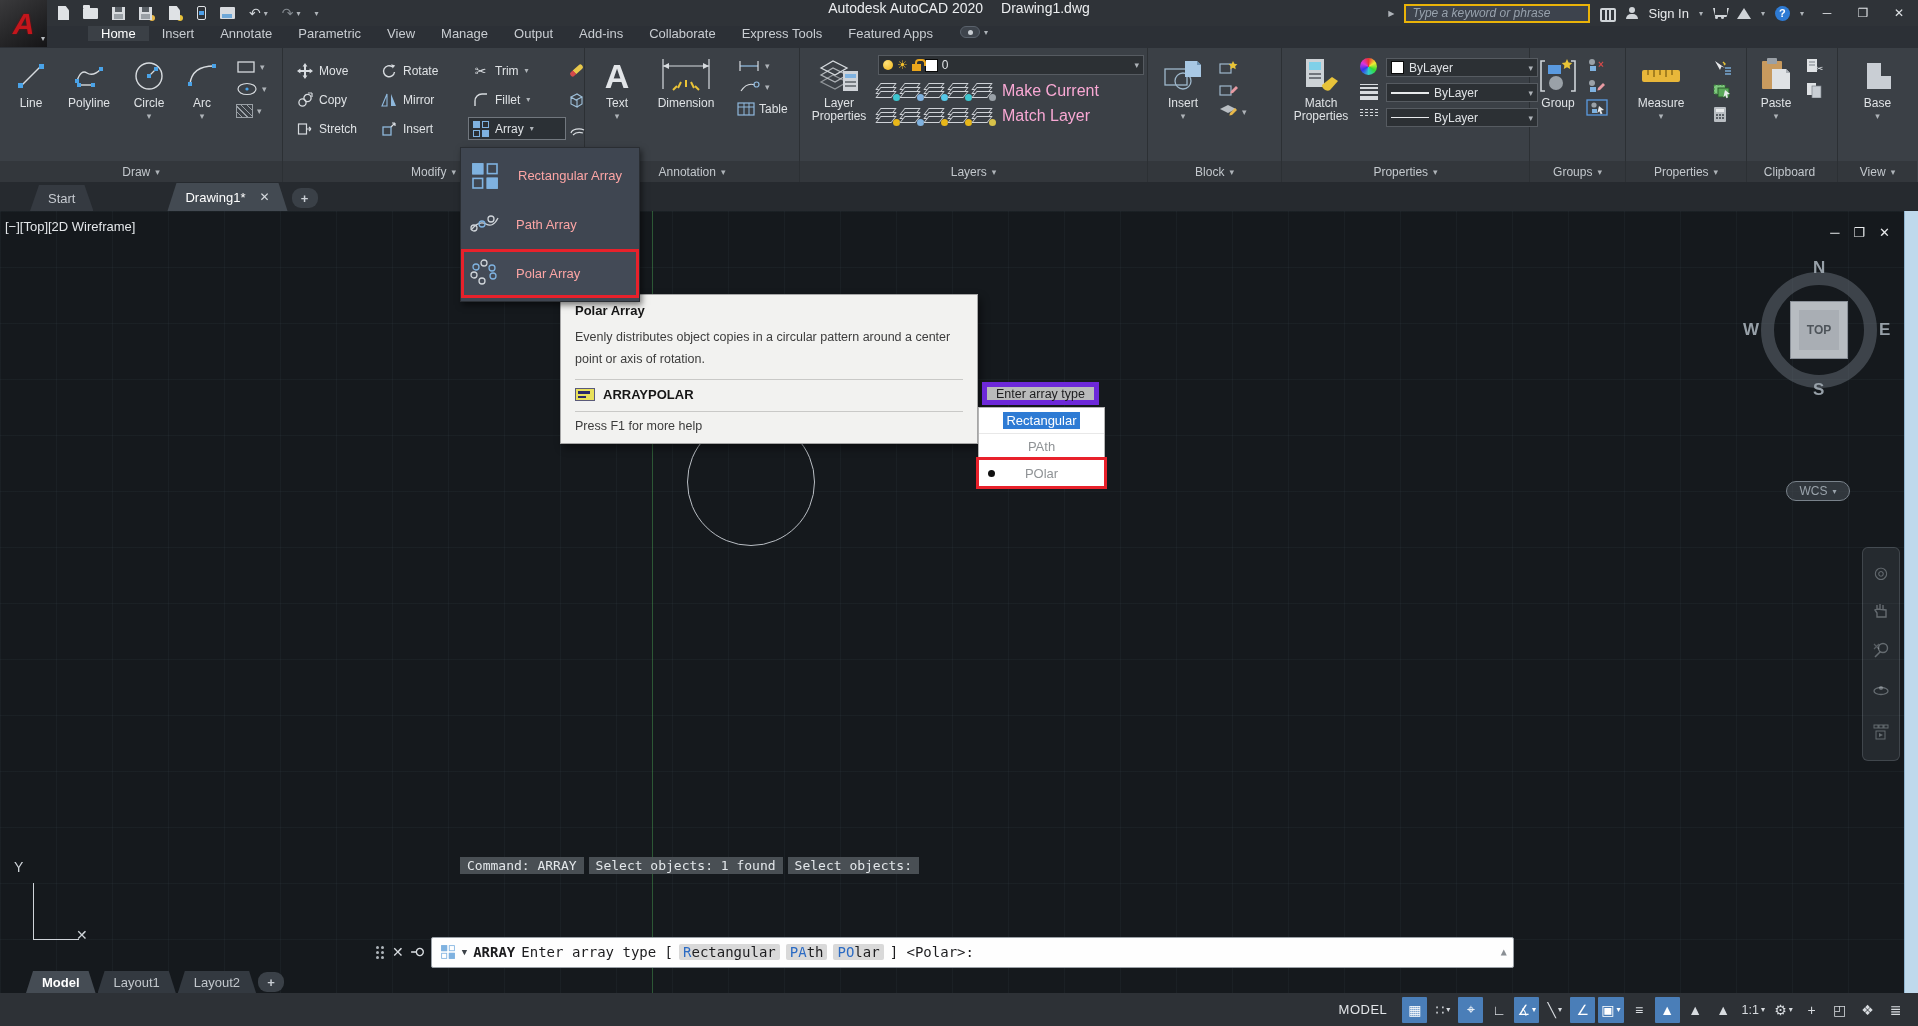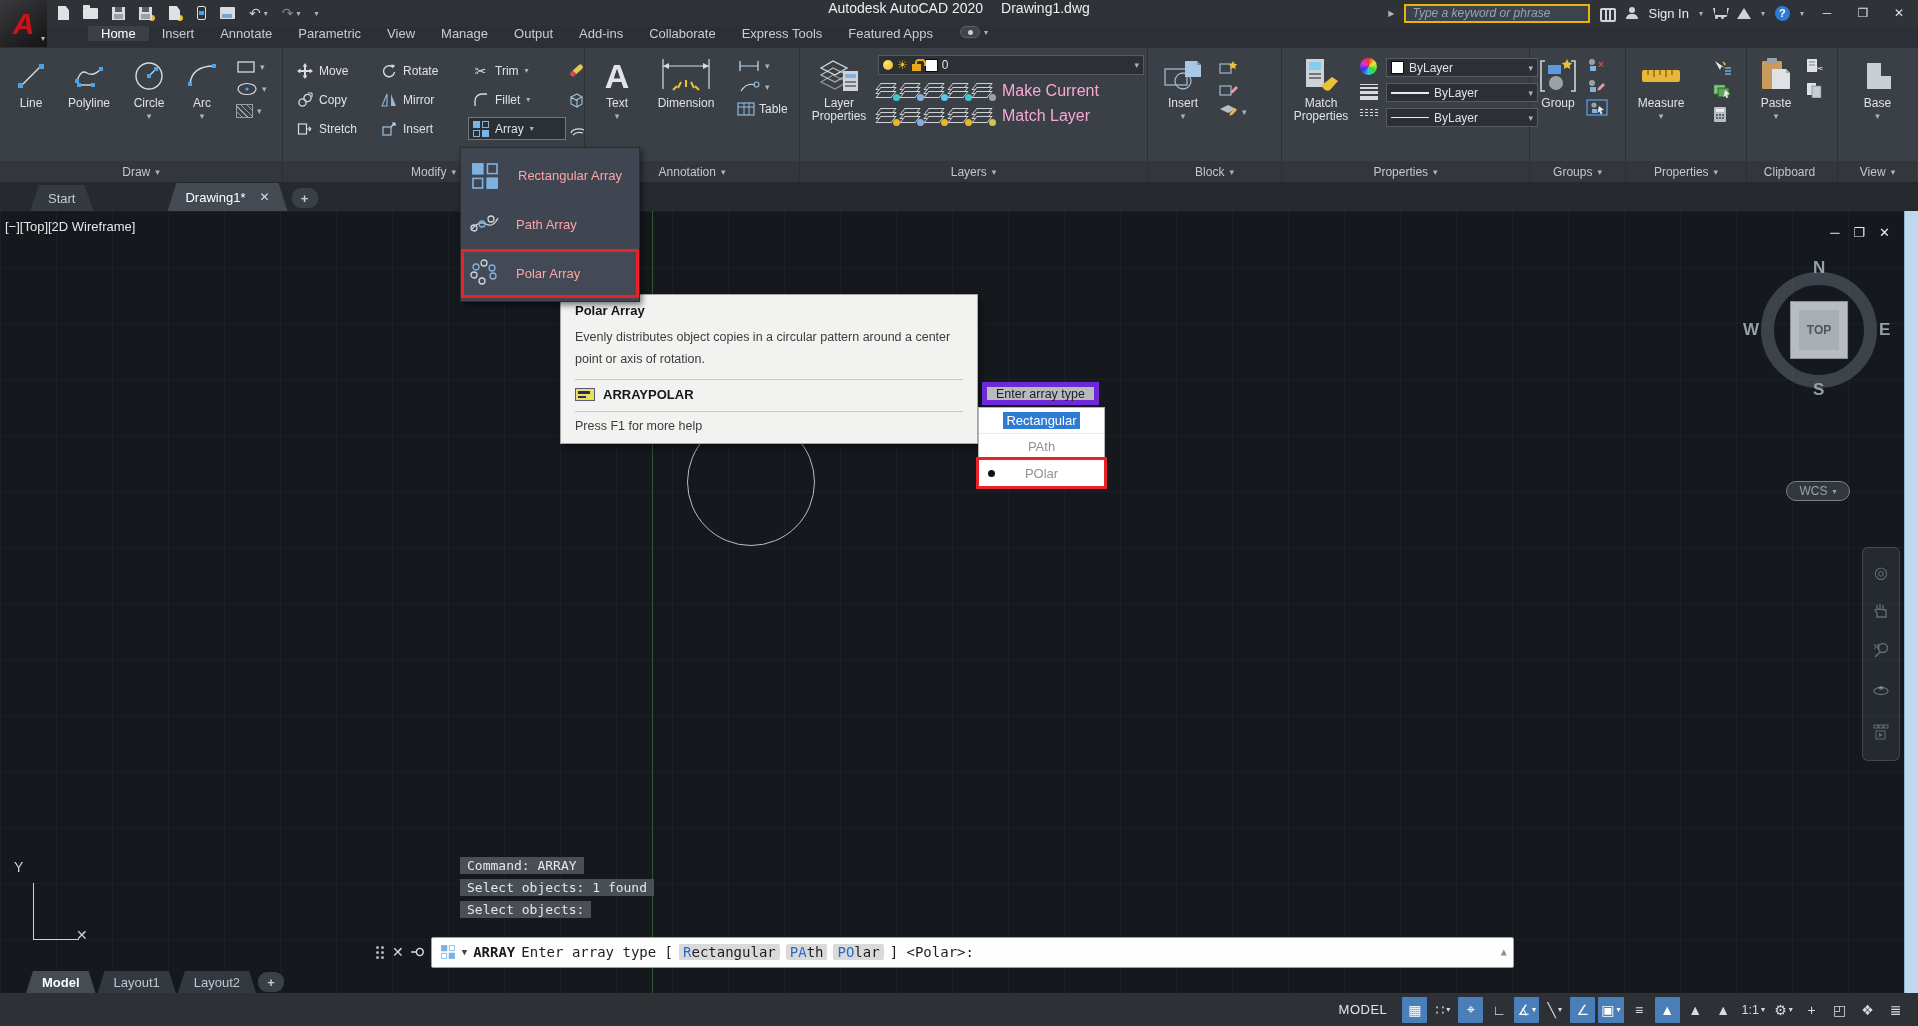--- a/index.html
+++ b/index.html
@@ -136,21 +136,21 @@
 .ucs .ylab{position:absolute;left:0;top:0;font-size:14px}
 .ucs .vl{position:absolute;left:19px;top:24px;width:1px;height:56px;background:#cfd4d9}
 .ucs .hl{position:absolute;left:19px;top:80px;width:46px;height:1px;background:#cfd4d9}
 .ucs .xmark{position:absolute;left:62px;top:68px;font-size:14px}
 .ucs .xmark::after{content:"✕"}
 
 .layouttabs{position:absolute;left:26px;bottom:0;height:22px;display:flex;align-items:flex-end;gap:2px}
 .ltab{height:22px;display:flex;align-items:center;padding:0 16px;font-size:13px;color:#c2c7cc;background:#333940;clip-path:polygon(0 100%,7px 0,calc(100% - 7px) 0,100% 100%)}
 .ltab.active{background:#454c54;color:#fff;font-weight:bold}
 
-.cmdhist{position:absolute;left:460px;top:646px;display:flex;flex-direction:column;gap:5px;align-items:flex-start}
+.cmdhist{position:absolute;left:460px;top:646px;display:flex;gap:5px;align-items:flex-start}
 .hline{background:rgba(78,84,89,.92);color:#e3e7ea;font-family:"DejaVu Sans Mono",monospace;font-size:13px;padding:1px 7px}
 .cmddock{position:absolute;left:376px;top:723px;height:36px;display:flex;align-items:center;gap:8px}
 .grip{display:grid;grid-template-columns:3px 3px;gap:2px}
 .grip i{width:3px;height:3px;background:#aeb4ba;border-radius:50%}
 .dockx{color:#d7dbdf;font-size:14px}
 .dockx::after{content:"✕"}
 .wrench{color:#d7dbdf;font-size:15px;transform:rotate(90deg)}
 .wrench::after{content:"⚲"}
 .cmdbar{width:1083px;height:31px;background:#fefefe;border:1px solid #9aa0a6;border-radius:2px;display:flex;align-items:center;padding:0 8px;gap:6px;font-family:"DejaVu Sans Mono",monospace;font-size:14px;color:#1d1d1f;position:relative}
 .cmdbar .caret{position:absolute;right:6px;top:8px;color:#8a8f94;font-size:10px}

